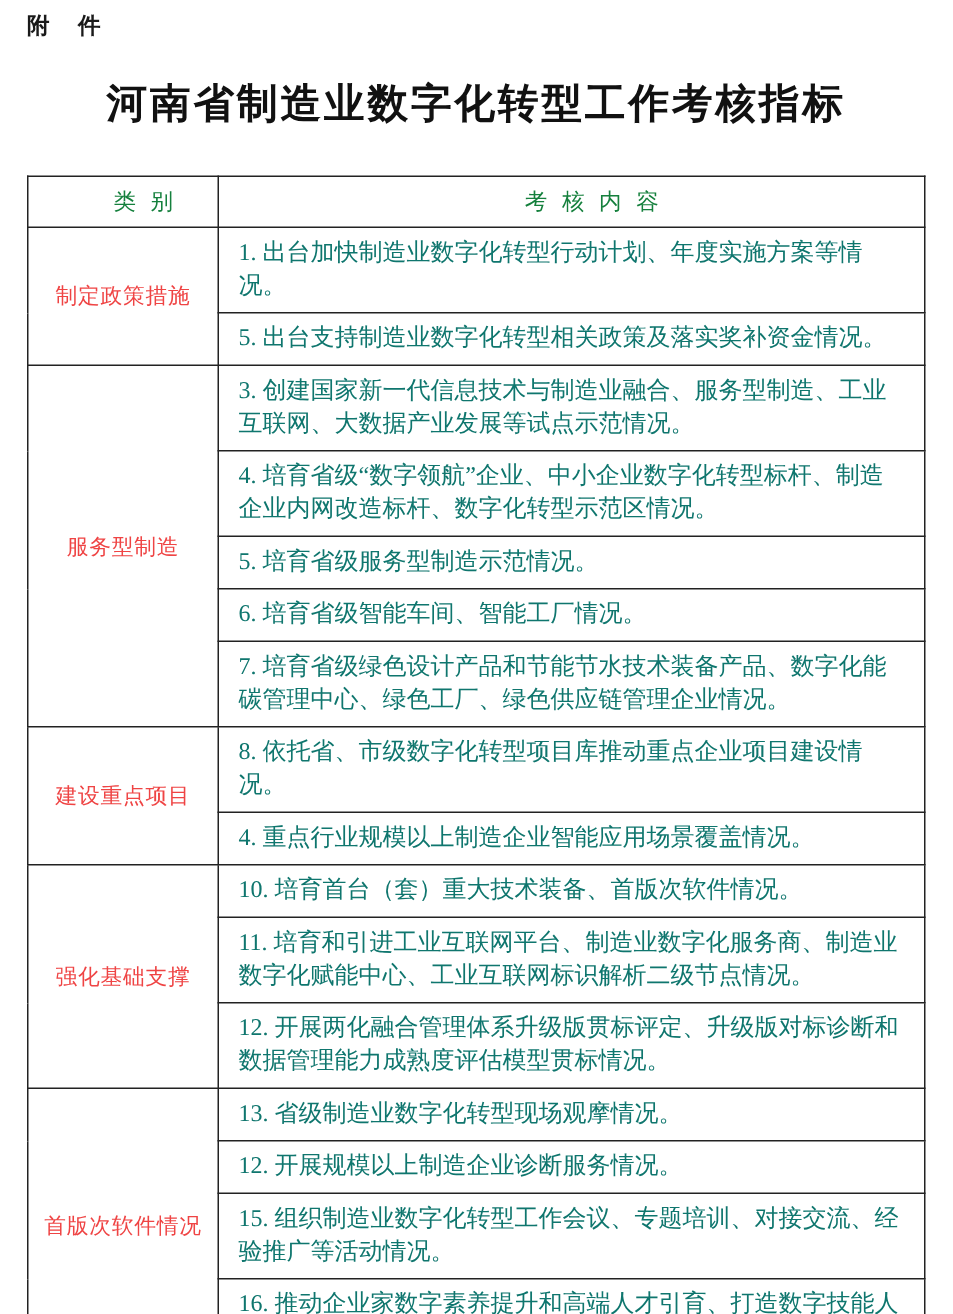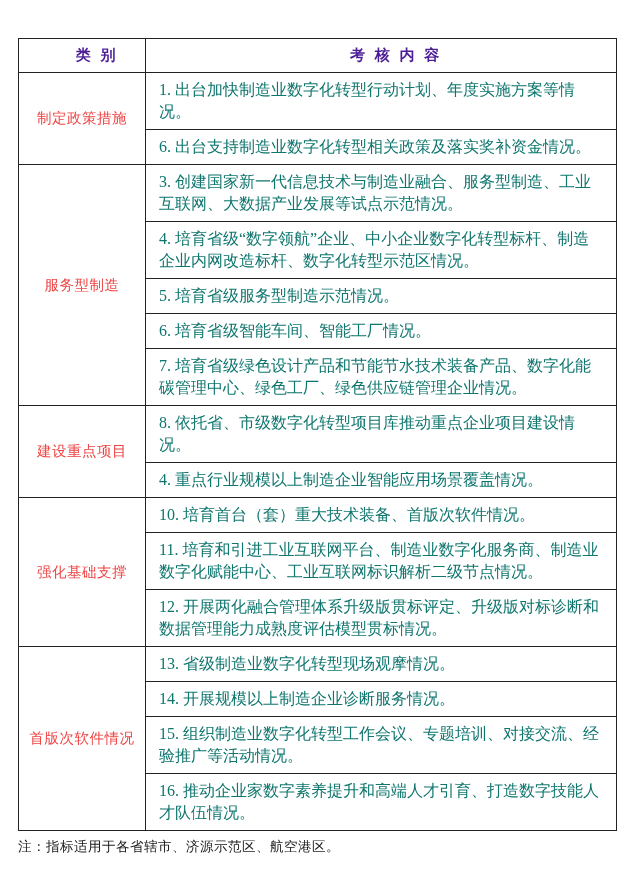--- a/index.html
+++ b/index.html
@@ -36,24 +36,24 @@
   }
   table.assessment th,
   table.assessment td {
     border: 1px solid #222222;
   }
   table.assessment { border: 1.5px solid #222222; }
   th.col-category { width: 127px; }
   th {
     height: 34px;
     font-size: 15px;
-    font-weight: bold;
+    font-weight: normal;
     text-align: center;
     letter-spacing: 3px;
-    color: #4c1d95;
+    color: #15803d;
     padding-left: 30px;
   }
   td.category-cell {
     width: 127px;
     text-align: center;
     vertical-align: middle;
     font-size: 14.5px;
     letter-spacing: 0.5px;
     color: #ef4444;
   }
@@ -70,37 +70,39 @@
     font-size: 13.5px;
     letter-spacing: 0.5px;
     color: #1a1a1a;
   }
 </style>
 </head>
 <body>
 
 <div class="page">
 
+  <div class="attachment">附　件</div>
 
+  <div class="doc-title">河南省制造业数字化转型工作考核指标</div>
 
   <table class="assessment">
     <thead>
       <tr>
         <th class="col-category">类  别</th>
         <th>考 核 内 容</th>
       </tr>
     </thead>
     <tbody>
 
       <tr>
         <td class="category-cell" rowspan="2">制定政策措施</td>
         <td class="item-cell">1. 出台加快制造业数字化转型行动计划、年度实施方案等情况。</td>
       </tr>
       <tr>
-        <td class="item-cell">6. 出台支持制造业数字化转型相关政策及落实奖补资金情况。</td>
+        <td class="item-cell">5. 出台支持制造业数字化转型相关政策及落实奖补资金情况。</td>
       </tr>
 
       <tr>
         <td class="category-cell" rowspan="5">服务型制造</td>
         <td class="item-cell">3. 创建国家新一代信息技术与制造业融合、服务型制造、工业互联网、大数据产业发展等试点示范情况。</td>
       </tr>
       <tr>
         <td class="item-cell">4. 培育省级“数字领航”企业、中小企业数字化转型标杆、制造企业内网改造标杆、数字化转型示范区情况。</td>
       </tr>
       <tr>
@@ -130,21 +132,21 @@
       </tr>
       <tr>
         <td class="item-cell">12. 开展两化融合管理体系升级版贯标评定、升级版对标诊断和数据管理能力成熟度评估模型贯标情况。</td>
       </tr>
 
       <tr>
         <td class="category-cell" rowspan="4">首版次软件情况</td>
         <td class="item-cell">13. 省级制造业数字化转型现场观摩情况。</td>
       </tr>
       <tr>
-        <td class="item-cell">14. 开展规模以上制造企业诊断服务情况。</td>
+        <td class="item-cell">12. 开展规模以上制造企业诊断服务情况。</td>
       </tr>
       <tr>
         <td class="item-cell">15. 组织制造业数字化转型工作会议、专题培训、对接交流、经验推广等活动情况。</td>
       </tr>
       <tr>
         <td class="item-cell">16. 推动企业家数字素养提升和高端人才引育、打造数字技能人才队伍情况。</td>
       </tr>
     </tbody>
   </table>
 

